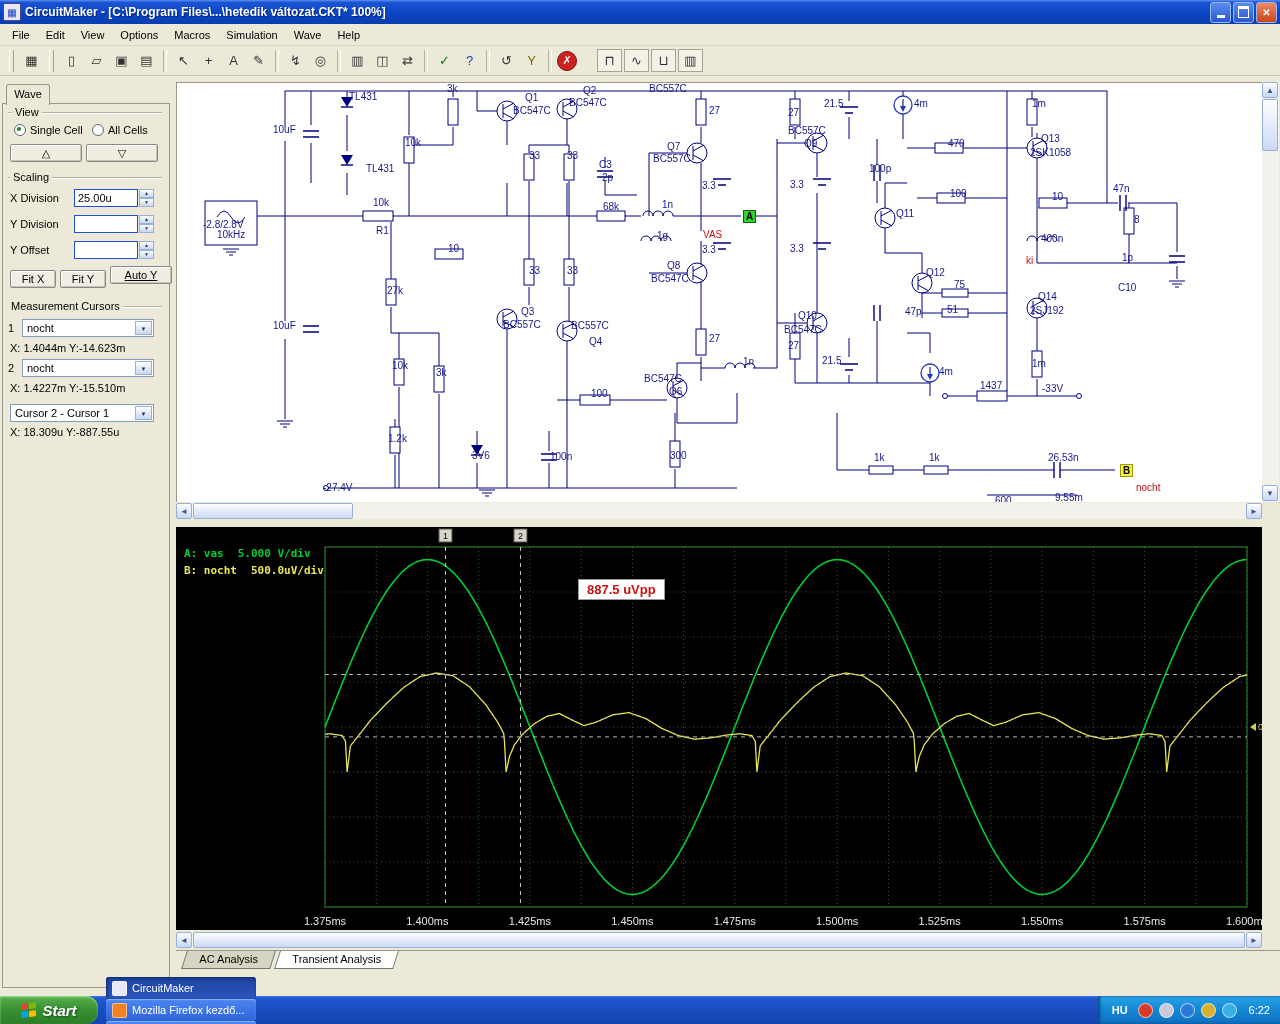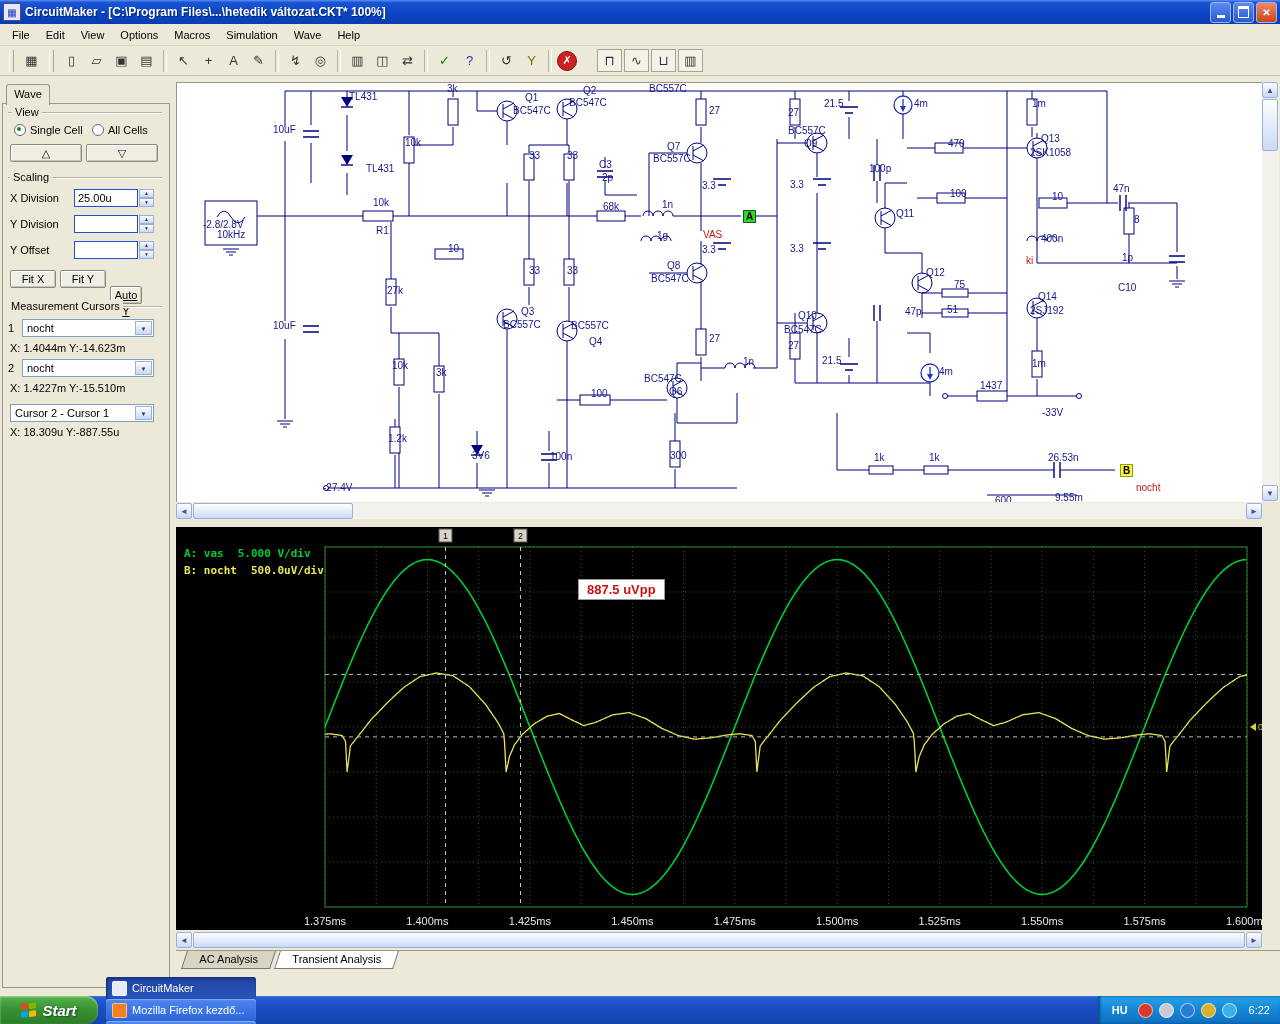--- a/index.html
+++ b/index.html
@@ -195,21 +195,21 @@
 
   <div class="readout" style="left:10px;top:168px;">Y Offset</div>
   <input class="tbox" style="left: 74px; top: 165px; width: 64px;" value="">
   <div class="spinner" style="left:139px;top:165px;">
       <span>▲</span>
       <span>▼</span>
     </div>
 
   <div class="xpbtn" style="left:10px;top:194px;width:46px;">Fit X</div>
   <div class="xpbtn" style="left:60px;top:194px;width:46px;">Fit Y</div>
-  <div class="xpbtn" style="left:110px;top:210px;width:32px;text-decoration:underline;">Auto Y</div>
+  <div class="xpbtn" style="left:110px;top:190px;width:62px;text-decoration:underline;">Auto Y</div>
 
   <div class="grp-line" style="top:230px;"></div>
   <div class="grp-label" style="left:8px;top:224px;">Measurement Cursors</div>
 
   <div class="readout" style="left:8px;top:246px;">1</div>
   <div class="dd" style="left:22px;top:243px;width:132px;">
     <span class="dtext">nocht</span>
     <span class="darrow">▼</span>
   </div>
   <div class="readout" style="left:10px;top:266px;">X: 1.4044m  Y:-14.623m</div>
@@ -436,21 +436,21 @@
       <span style="left: 861px; top: 208px;">Q14</span>
       <span style="left: 853px; top: 222px;">2SJ192</span>
       <span style="left: 621px; top: 227px;">Q10</span>
       <span style="left: 607px; top: 241px;">BC547C</span>
       <span style="left: 692px; top: 223px; margin-left: 36px;">47p</span>
       <span style="left: 611px; top: 257px;">27</span>
       <span style="left: 645px; top: 272px;">21.5</span>
       <span style="left: 762px; top: 283px;">4m</span>
       <span style="left: 855px; top: 275px;">1m</span>
       <span style="left: 803px; top: 297px;">1437</span>
-      <span style="left: 865px; top: 300px; margin-top: 24px;">-33V</span>
+      <span style="left: 865px; top: 300px;">-33V</span>
       <span style="left: 697px; top: 369px;">1k</span>
       <span style="left: 752px; top: 369px;">1k</span>
       <span style="left: 871px; top: 369px;">26.53n</span>
       <span class="nodeB" style="left: 943px; top: 381px;">B</span>
       <span class="red" style="left: 959px; top: 399px;">nocht</span>
       <span style="left: 878px; top: 409px;">9.55m</span>
       <span style="left: 818px; top: 412px;">600</span>
     </div>
 </div>
 

